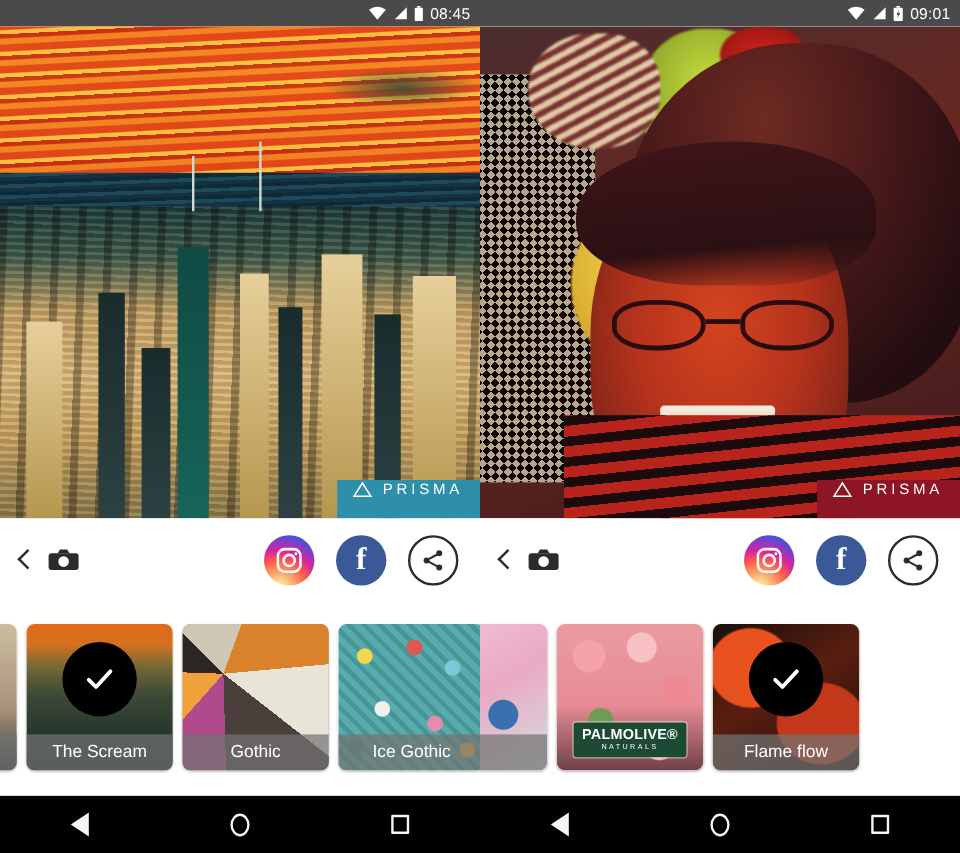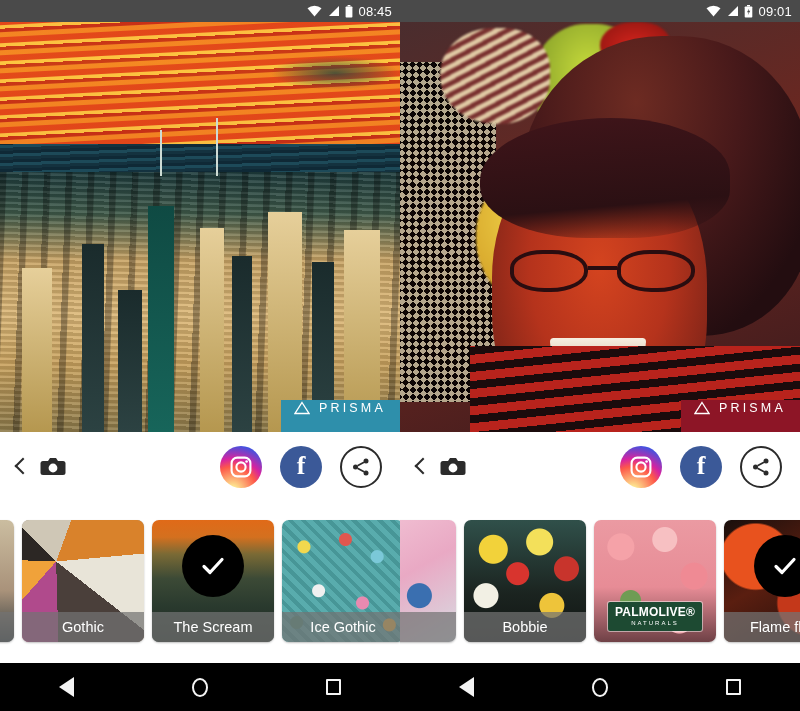--- a/index.html
+++ b/index.html
@@ -279,32 +279,32 @@
 
     <div class="stripwrap">
       <div class="strip" style="left:-108px;">
 
         <div class="thumb">
           <div class="img a-partial-left"></div>
           <div class="label"></div>
         </div>
 
         <div class="thumb">
-          <div class="img a-gothic"></div>
-          <div class="label">Gothic</div>
-        </div>
-
-        <div class="thumb">
           <div class="img a-scream"></div>
           <div class="check">
             <svg width="30" height="30" viewBox="0 0 30 30">
                 <path d="M6 15.5 12 21.5 24 8.5" fill="none" stroke="#fff" stroke-width="3.2" stroke-linecap="round" stroke-linejoin="round"></path>
               </svg>
           </div>
           <div class="label">The Scream</div>
+        </div>
+
+        <div class="thumb">
+          <div class="img a-gothic"></div>
+          <div class="label">Gothic</div>
         </div>
 
         <div class="thumb">
           <div class="img a-icecream"></div>
           <div class="label">Ice Gothic</div>
         </div>
 
       </div>
     </div>
 
@@ -396,24 +396,20 @@
     </div>
 
     <div class="stripwrap">
       <div class="strip" style="left:-66px;">
 
         <div class="thumb">
           <div class="img a-partial-right"></div>
           <div class="label">l</div>
         </div>
 
-        <div class="thumb">
-          <div class="img a-bobbie"></div>
-          <div class="label">Bobbie</div>
-        </div>
 
         <div class="thumb">
           <div class="img a-impression"></div>
           <div class="palmolive">
             <div class="pm1">PALMOLIVE®</div>
             <div class="pm2">NATURALS</div>
           </div>
         </div>
 
         <div class="thumb">

